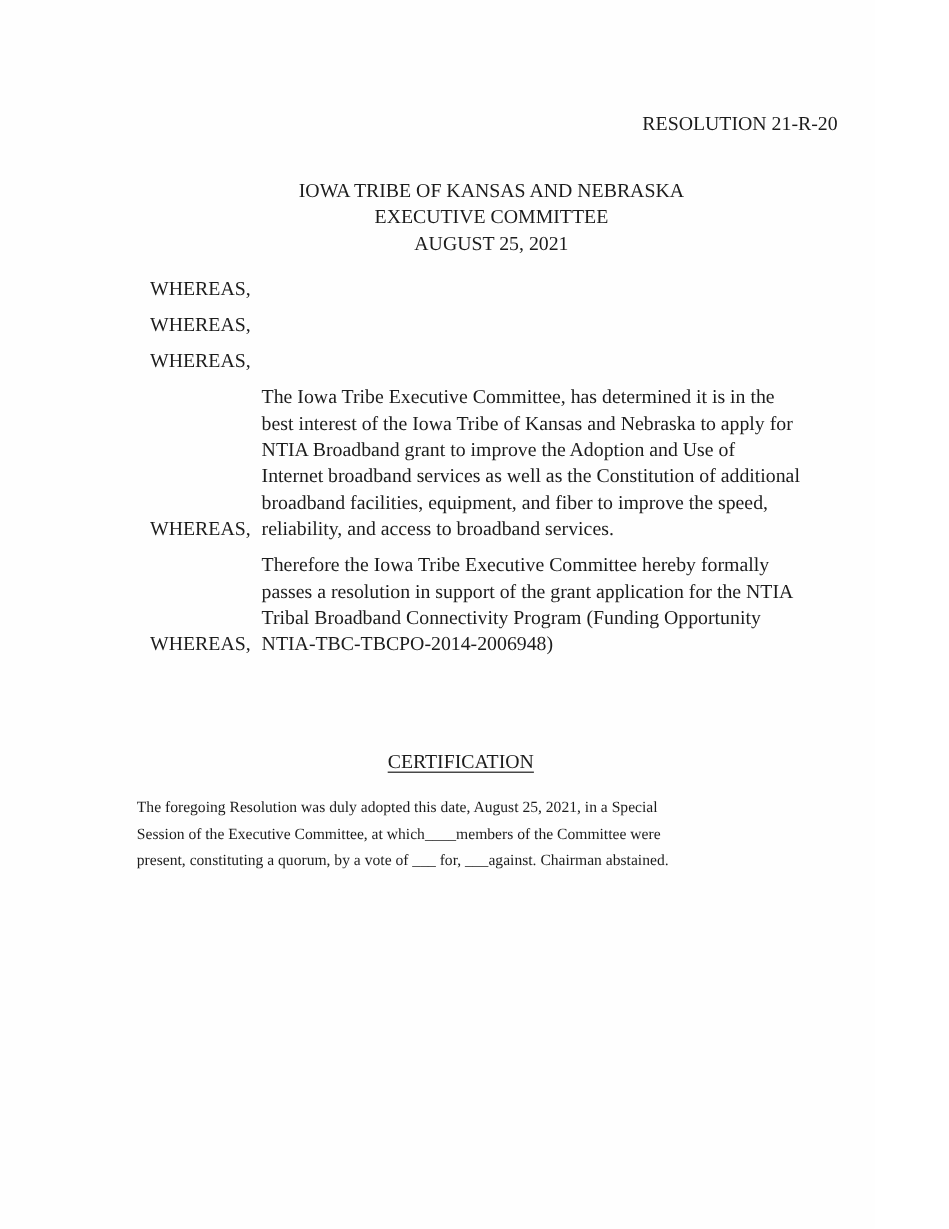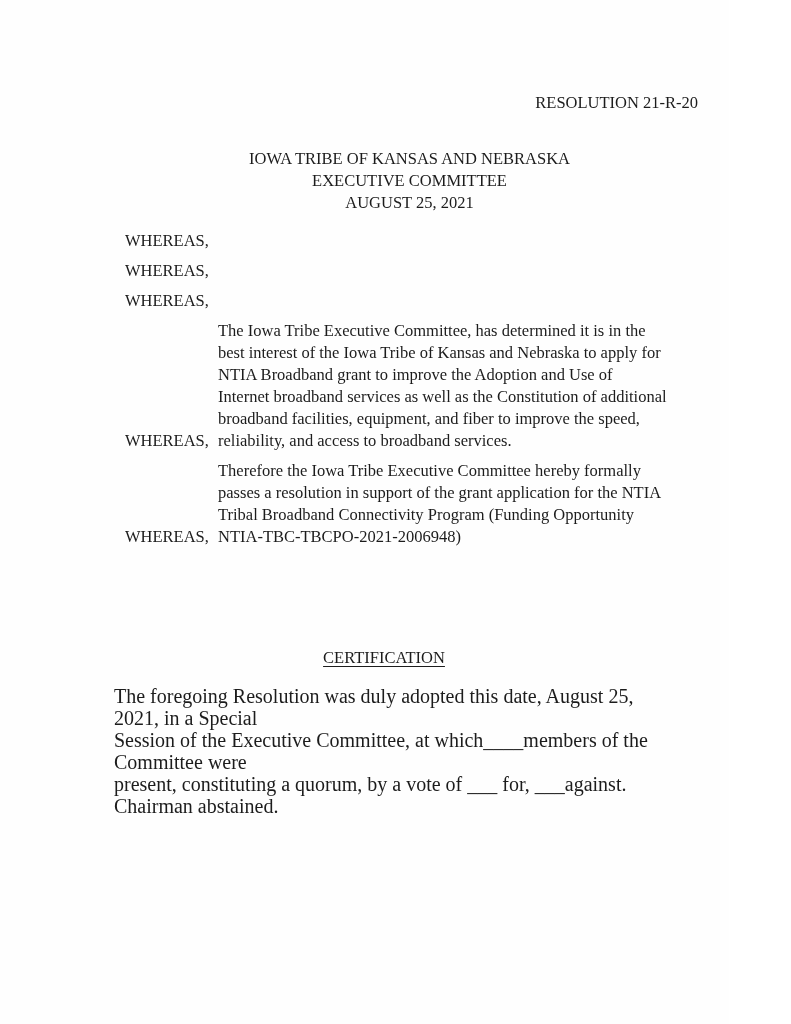--- a/index.html
+++ b/index.html
@@ -51,28 +51,28 @@
   .whereas-text {
     flex: 1 1 auto;
     white-space: pre-line;
   }
   
   .cert-section {
     margin-left: 114px;
     width: 540px;
   }
   .cert-heading {
-    margin-top: 99px;
+    margin-top: 76px;
     text-align: center;
     text-decoration: underline;
     text-underline-offset: 3px;
   }
   .cert-text {
     margin-top: 16px;
-    font-size: 20px;
+    font-size: 13px;
     line-height: 22px;
     white-space: pre-line;
   }
 </style>
 </head>
 <body>
 
 <div class="page">
 
   <div class="doc-main">
@@ -105,21 +105,21 @@
 Internet broadband services as well as the Constitution of additional
 broadband facilities, equipment, and fiber to improve the speed,
 reliability, and access to broadband services.</div>
       </div>
 
       <div class="whereas-clause">
         <div class="whereas-label">WHEREAS,</div>
         <div class="whereas-text">Therefore the Iowa Tribe Executive Committee hereby formally
 passes a resolution in support of the grant application for the NTIA
 Tribal Broadband Connectivity Program (Funding Opportunity
-NTIA-TBC-TBCPO-2021-2006948)</div>
+NTIA-TBC-TBCPO-2014-2006948)</div>
       </div>
 
     </div>
   </div>
 
   <div class="cert-section">
     <div class="cert-heading">CERTIFICATION</div>
     <div class="cert-text">The foregoing Resolution was duly adopted this date, August 25, 2021, in a Special
 Session of the Executive Committee, at which____members of the Committee were
 present, constituting a quorum, by a vote of ___ for, ___against.  Chairman abstained.</div>

